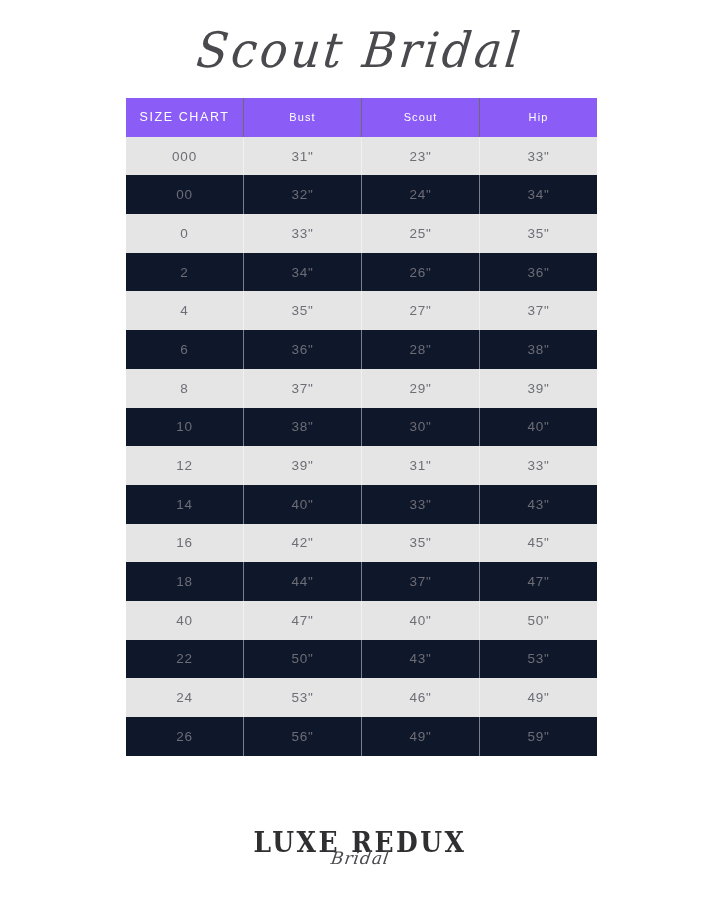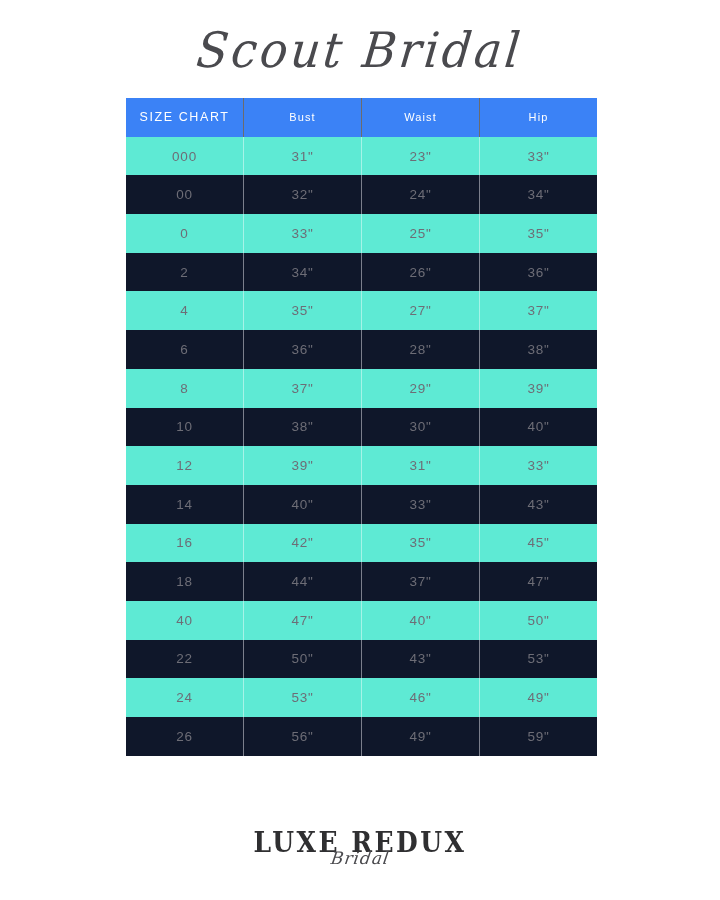--- a/index.html
+++ b/index.html
@@ -59,40 +59,40 @@
   }
   table.size-chart th,
   table.size-chart td {
     height: 38.7px;
     padding: 0;
     text-align: center;
     vertical-align: middle;
     font-weight: 400;
   }
   thead th {
-    background: #3b82f6;
+    background: #8b5cf6;
     color: #ffffff;
     font-size: 12.5px;
     letter-spacing: 1.3px;
     border-right: 1px solid #6b6b6e;
     height: 42px;
   }
   thead th:last-child { border-right: none; }
   thead th.col-size { letter-spacing: 1.6px; }
   thead th.col-meas { letter-spacing: 1.1px; font-size: 11px; }
 
   tbody td {
     font-size: 13.5px;
     color: #6d6d76;
     letter-spacing: 0.8px;
     border-right: 1px solid rgba(255,255,255,0.45);
   }
   tbody td:last-child { border-right: none; }
 
-  tbody tr.row-light td { background: #5eead4; margin-top: 47px; }
+  tbody tr.row-light td { background: #e5e5e5; margin-top: 47px; }
   tbody tr.row-dark  td { background: #0f172a; }
   tbody tr.row-dark  td { border-right-color: rgba(232,231,238,0.5); }
 
   
   .footer-logo {
     margin-top: auto;
     margin-bottom: 24px;
     width: 100%;
     display: flex;
     flex-direction: column;
@@ -130,21 +130,21 @@
   <div class="brand-title-wrap">
     <div class="brand-title">Scout Bridal</div>
   </div>
 
   <div class="chart-wrap">
     <table class="size-chart">
       <thead>
         <tr>
           <th class="col-size" style="width:117px;">SIZE CHART</th>
           <th class="col-meas" style="width:117px;">Bust</th>
-          <th class="col-meas" style="width:117px;">Waist</th>
+          <th class="col-meas" style="width:117px;">Scout</th>
           <th class="col-meas" style="width:117px;">Hip</th>
         </tr>
       </thead>
       <tbody id="chart-body">
           <tr class="row-light">
             <td>000</td>
             <td>31"</td>
             <td>23"</td>
             <td>33"</td>
           </tr>

